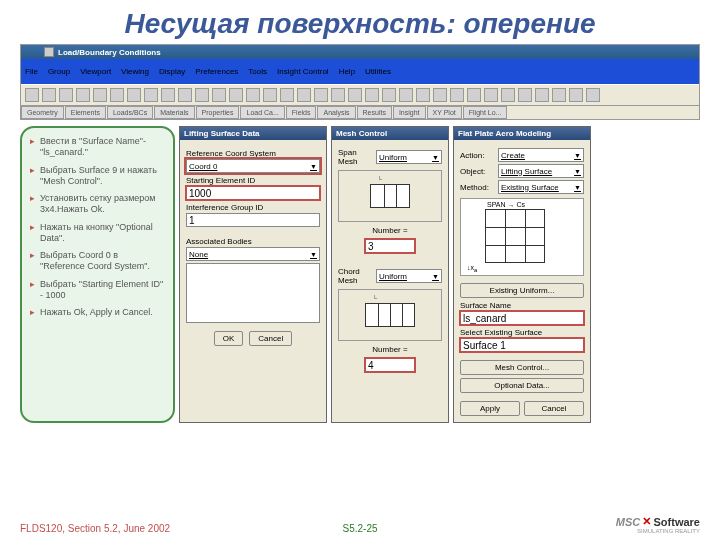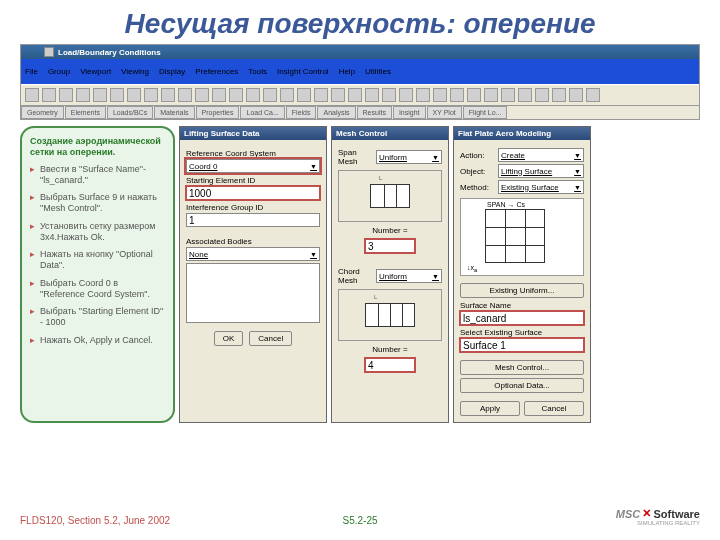--- a/index.html
+++ b/index.html
@@ -41,21 +41,21 @@
   .num-row .inp { width:50px; }
   .fp-diag { width:100%; height:78px; border:1px solid #999; background:#fff; margin:4px 0; position:relative; }
   .fp-grid { position:absolute; left:24px; top:10px; width:60px; height:54px; border:1px solid #333; }
   .fp-grid::before, .fp-grid::after { content:""; position:absolute; background:#333; }
   .fp-grid::before { left:0; right:0; top:33%; height:1px; box-shadow:0 18px 0 #333; }
   .fp-grid::after { top:0; bottom:0; left:33%; width:1px; box-shadow:20px 0 0 #333; }
   .fp-diag .ax { position:absolute; font-size:7px; }
   .frow { display:flex; gap:4px; align-items:center; margin:2px 0; }
   .frow .lbl2 { width:34px; }
 
-  .footer { position:absolute; bottom:14px; left:20px; right:20px; display:flex; justify-content:space-between; align-items:flex-end; font-size:10px; }
+  .footer { position:absolute; bottom:6px; left:20px; right:20px; display:flex; justify-content:space-between; align-items:flex-end; font-size:10px; }
   .footer-left { color:#c0504d; }
   .footer-mid { color:#2a7a2a; position:absolute; left:50%; transform:translateX(-50%); }
   .logo { display:flex; align-items:center; gap:2px; font-weight:bold; font-size:11px; }
   .logo .msc { color:#888; font-style:italic; }
   .logo .x { color:#c00; }
   .logo .sw { color:#333; }
   .logo-sub { font-size:6px; color:#999; text-align:right; }
 </style>
 </head>
 <body>
@@ -126,21 +126,20 @@
     <span>Analysis</span>
     <span>Results</span>
     <span>Insight</span>
     <span>XY Plot</span>
     <span>Flight Lo...</span>
   </div>
 </div>
 
 <div class="main">
   <div class="instructions">
-    <div class="heading">Создание аэродинамической сетки на оперении.</div>
     <ul>
       <li>Ввести в "Surface Name"-"ls_canard."</li>
       <li>Выбрать Surface 9 и нажать "Mesh Control".</li>
       <li>Установить сетку размером 3x4.Нажать Ok.</li>
       <li>Нажать на кнопку "Optional Data".</li>
       <li>Выбрать Coord 0 в "Reference Coord System".</li>
       <li>Выбрать "Starting Element ID" - 1000</li>
       <li>Нажать Ok, Apply и Cancel.</li>
     </ul>
   </div>

